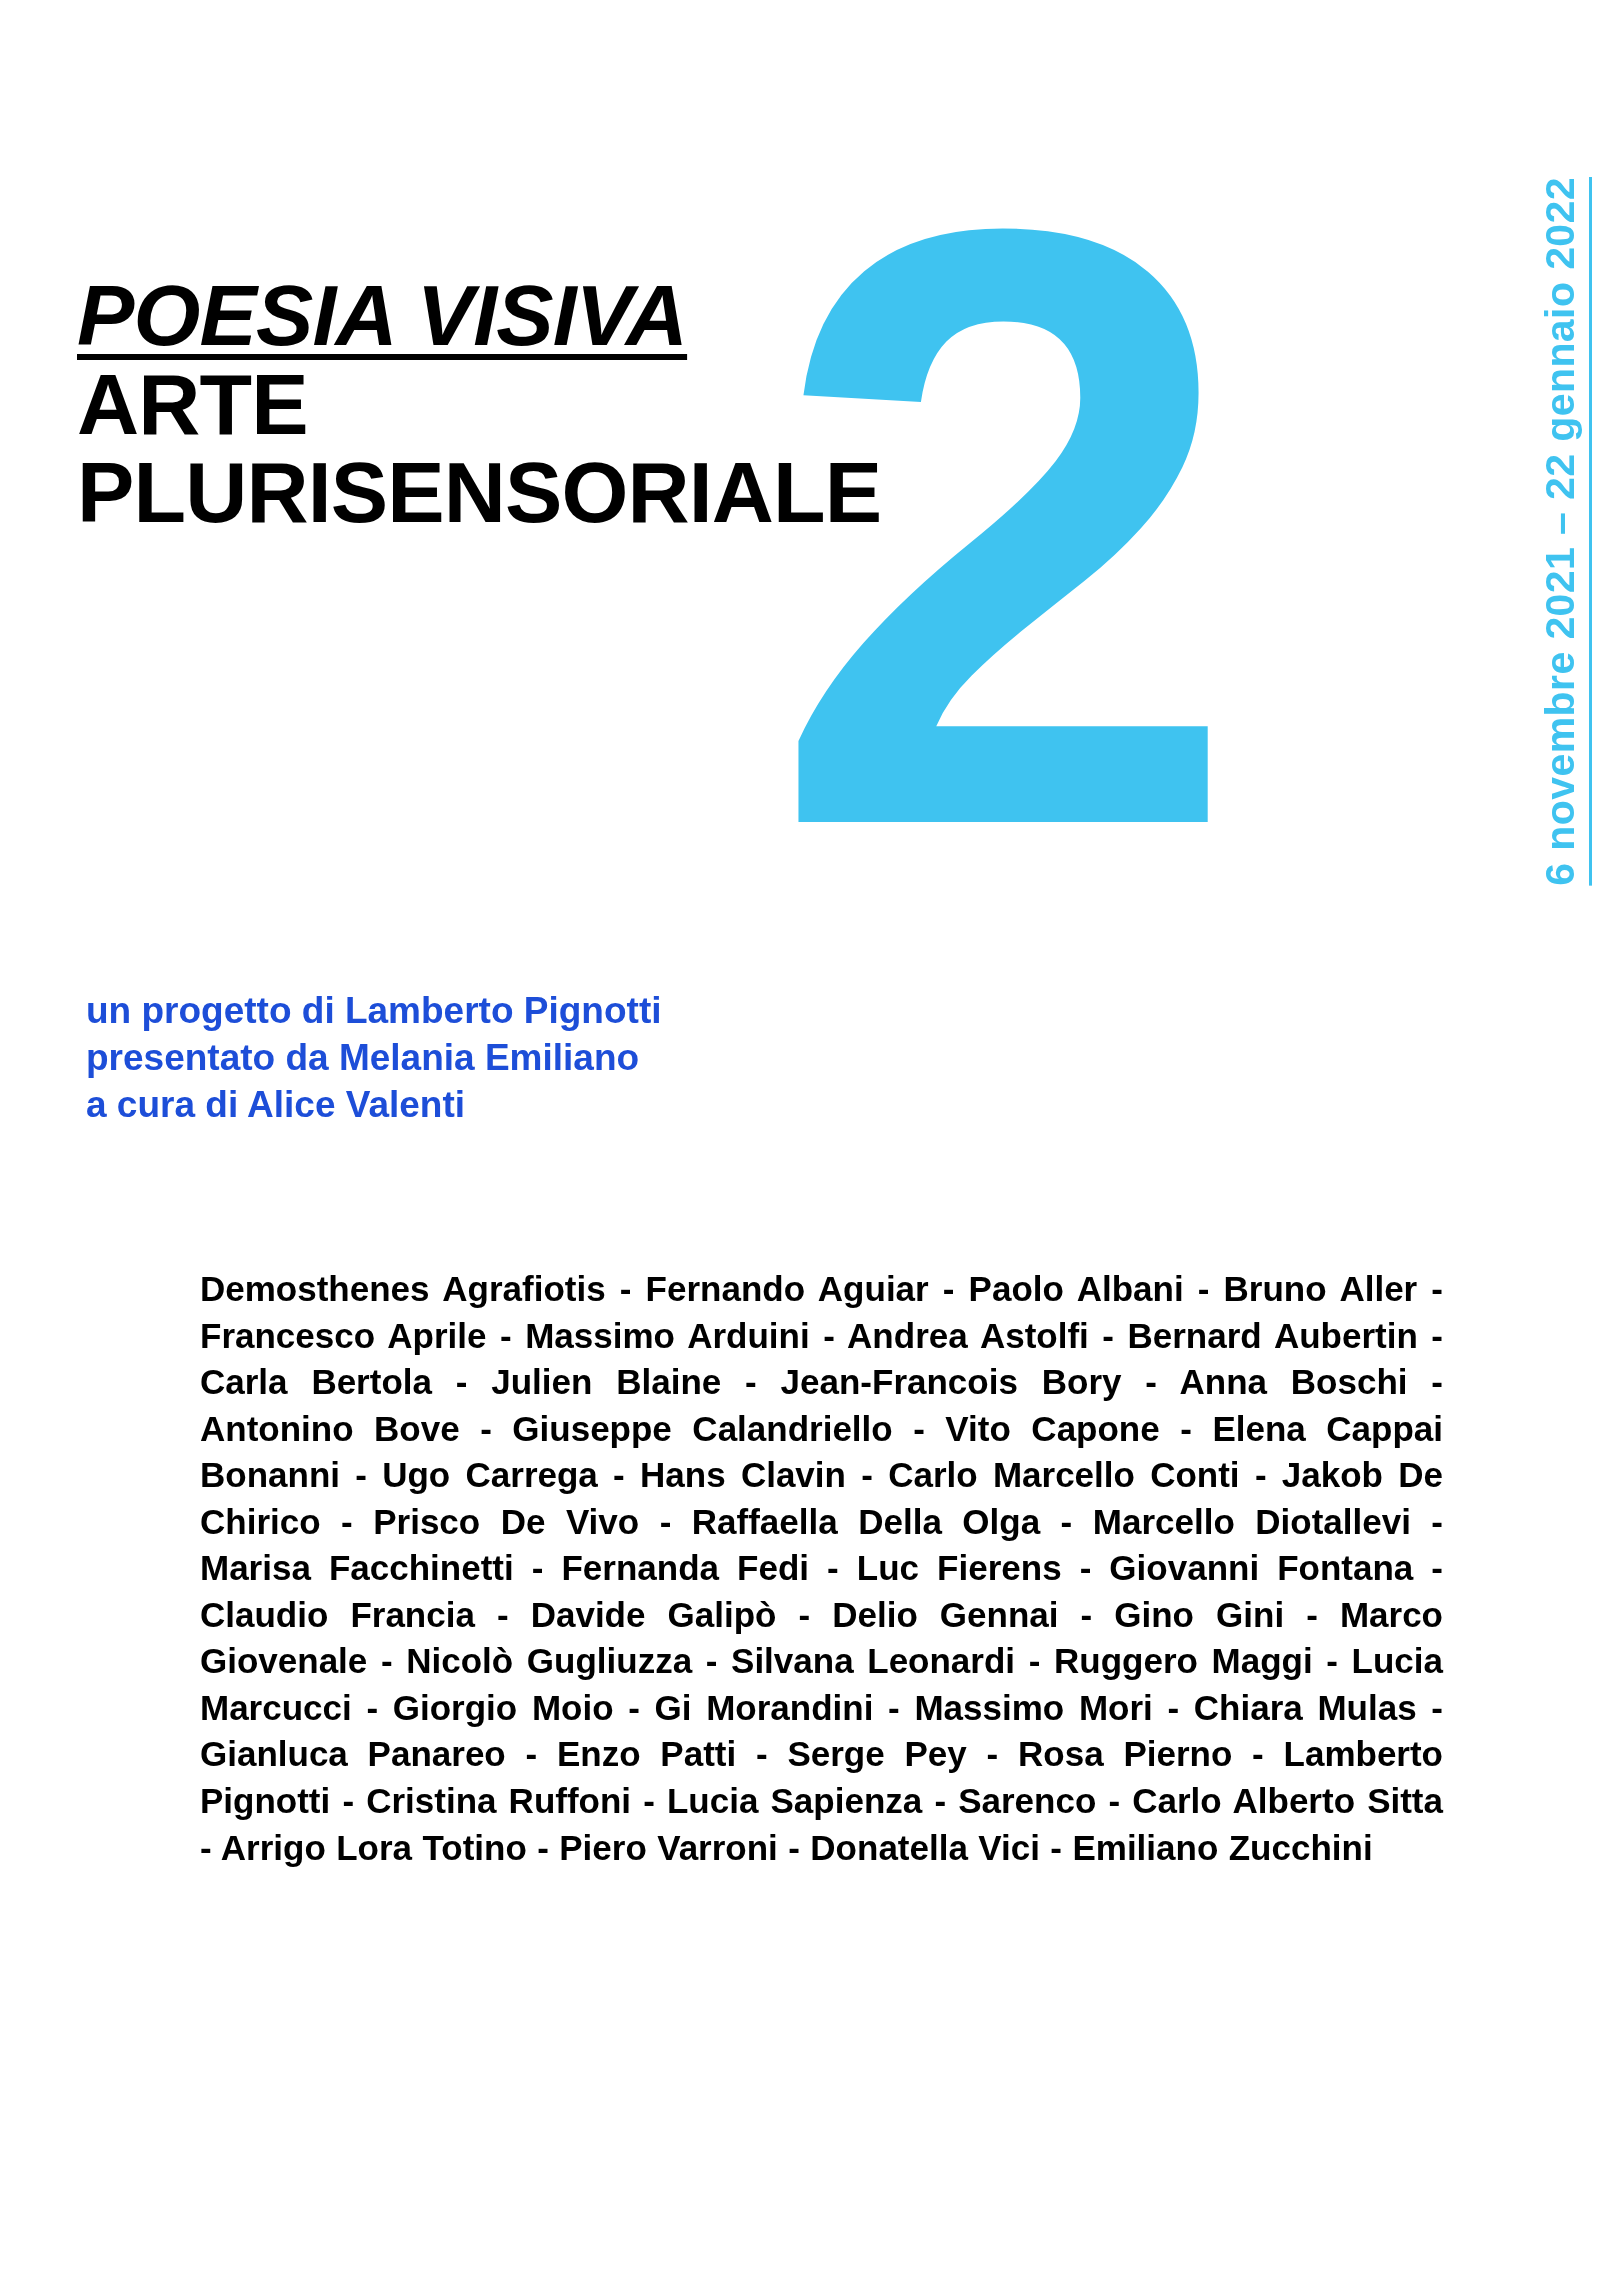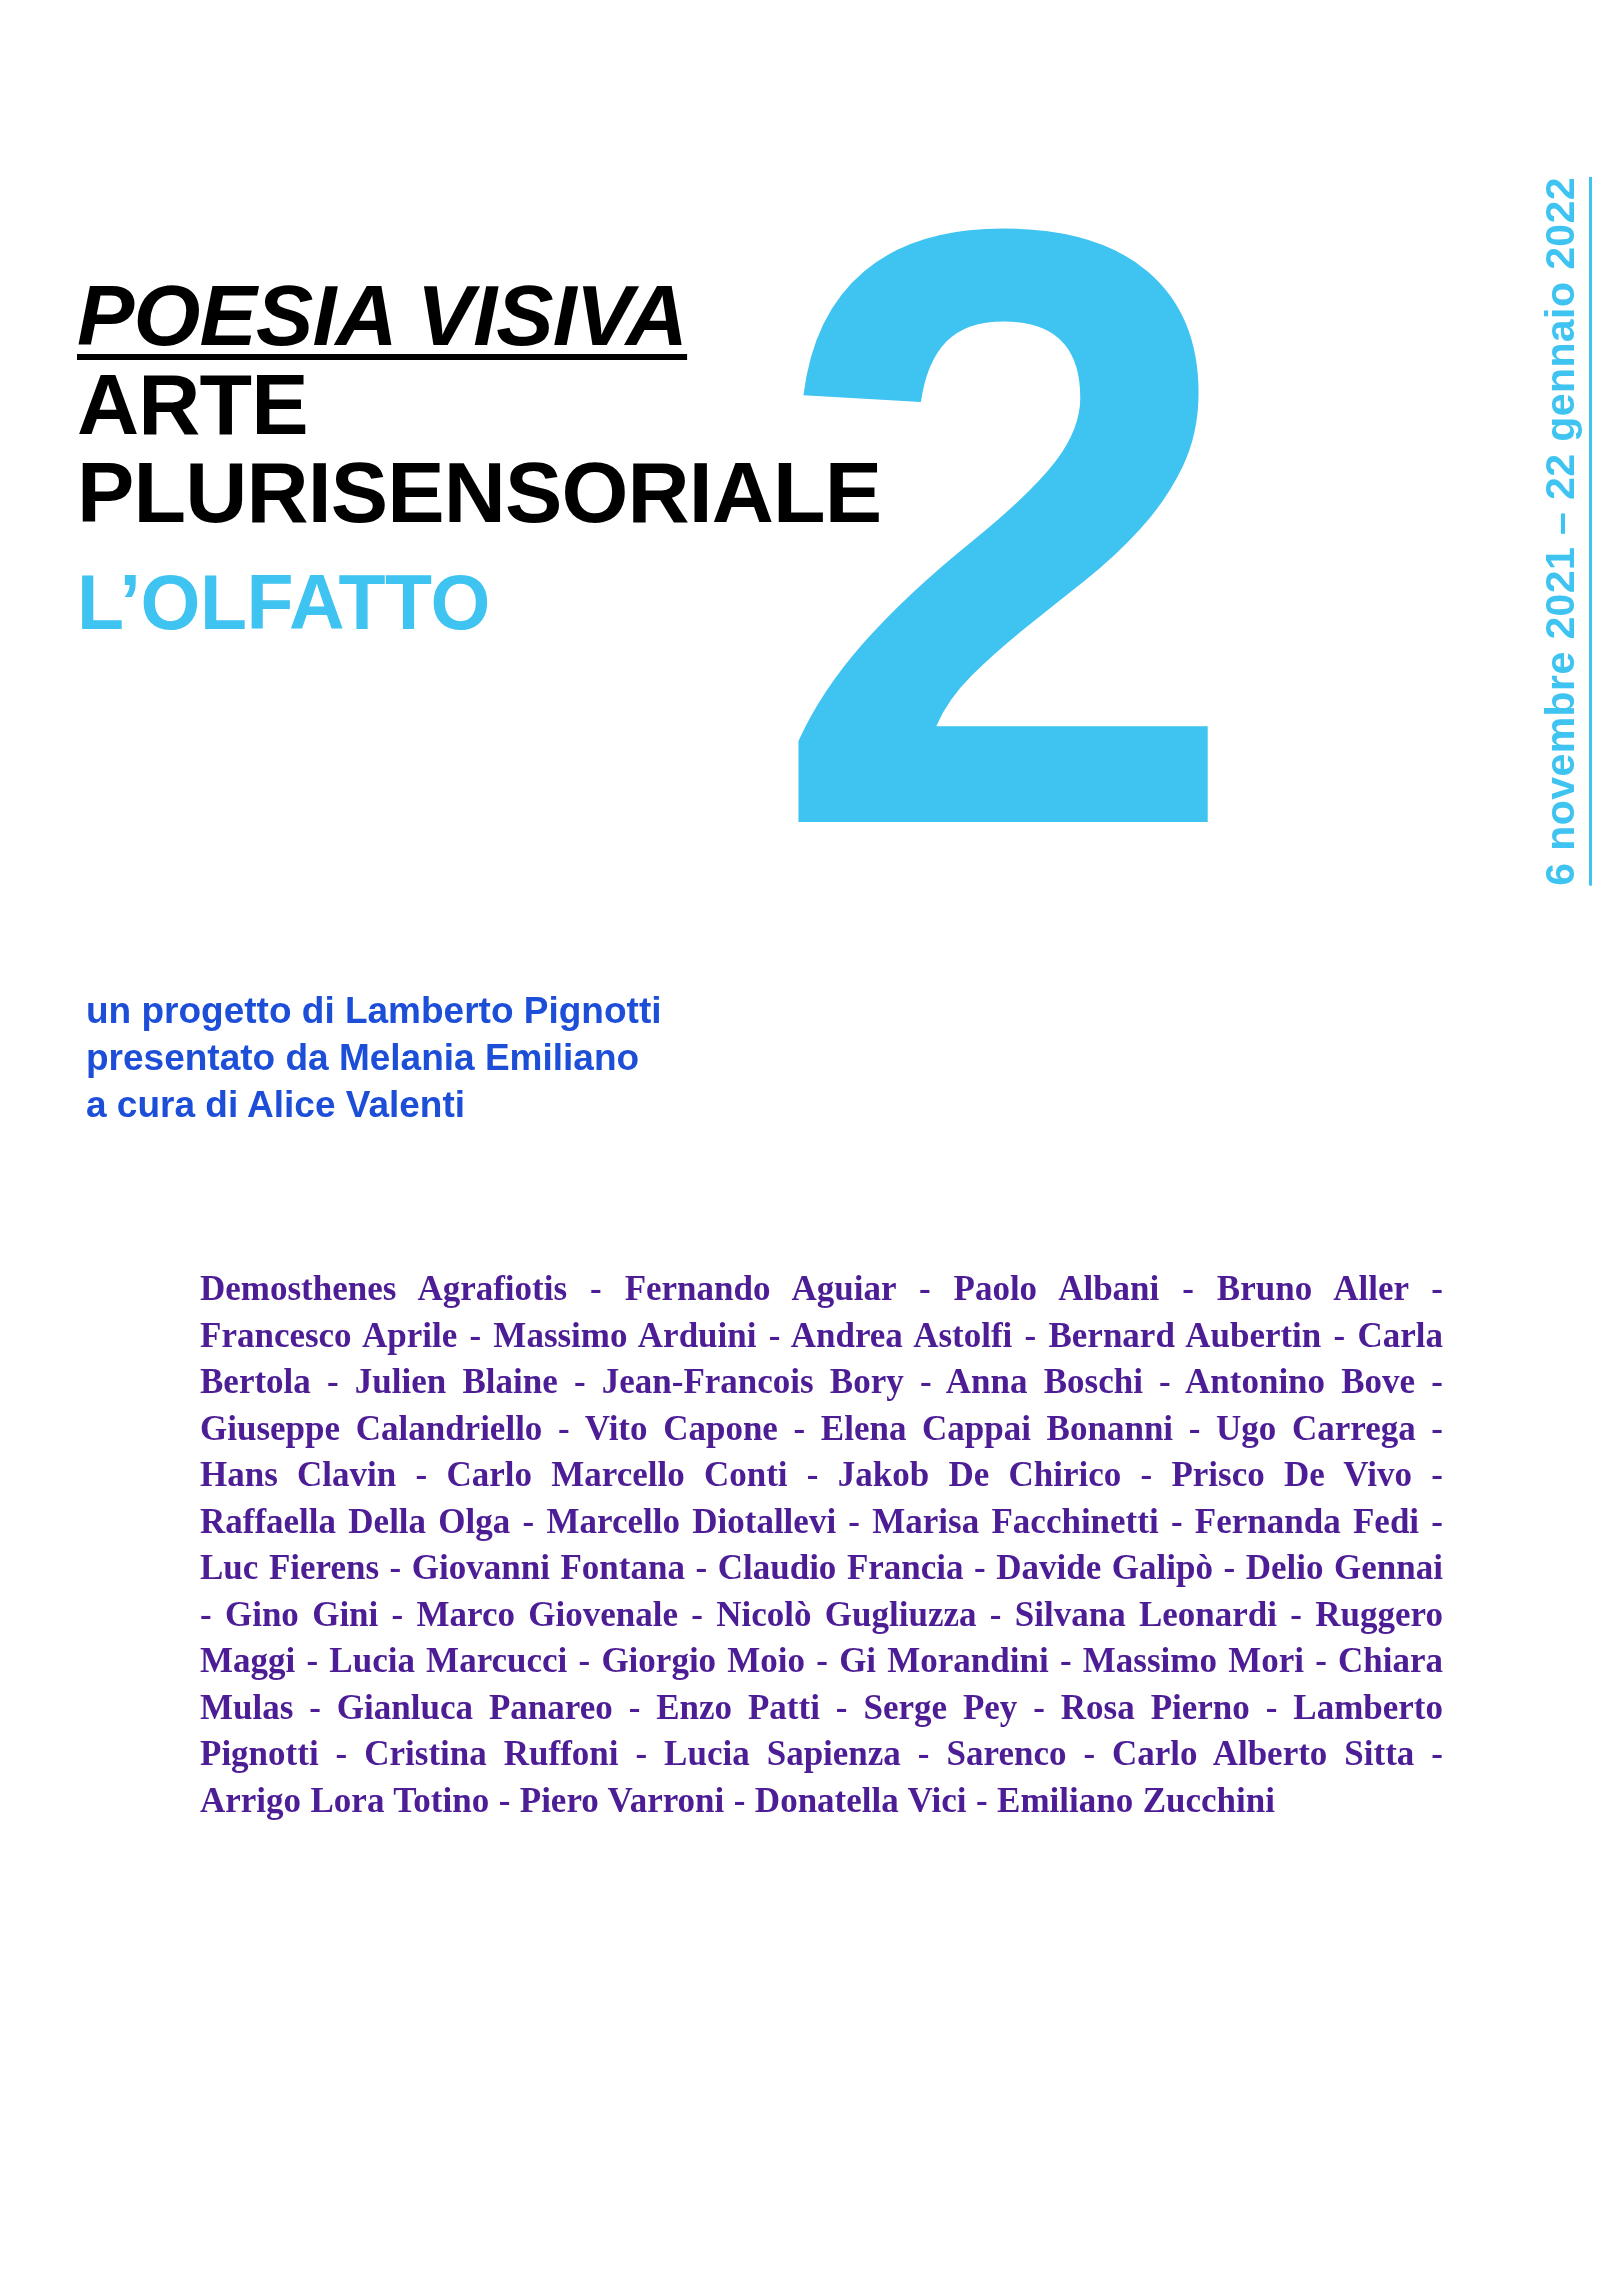--- a/index.html
+++ b/index.html
@@ -109,39 +109,37 @@
     font-size: 34px;
     line-height: 1.2;
     font-weight: 400;
     color: #111111;
     margin-bottom: 41px;
   }
   .artist-list {
     font-size: 35px;
     line-height: 1.33;
     font-weight: 700;
-    color: #4c1d95;
+    color: #000000;
     text-align: justify;
     text-align-last: left;
     word-spacing: 0.02em;
-    font-family: Liberation Serif, serif;
   }
 </style>
 </head>
 <body>
 
 <div class="poster">
 
   <div class="big-number">2</div>
 
   <div class="title-block">
     <div class="title-line underlined">POESIA VISIVA</div>
     <div class="title-line">ARTE</div>
     <div class="title-line">PLURISENSORIALE</div>
-    <div class="subtitle-accent">L’OLFATTO</div>
   </div>
 
   <div class="credits">
     <div>un progetto di Lamberto Pignotti</div>
     <div>presentato da Melania Emiliano</div>
     <div>a cura di Alice Valenti</div>
   </div>
 
   <div class="date-vertical">
     <span>6 novembre 2021  – 22 gennaio 2022</span>

